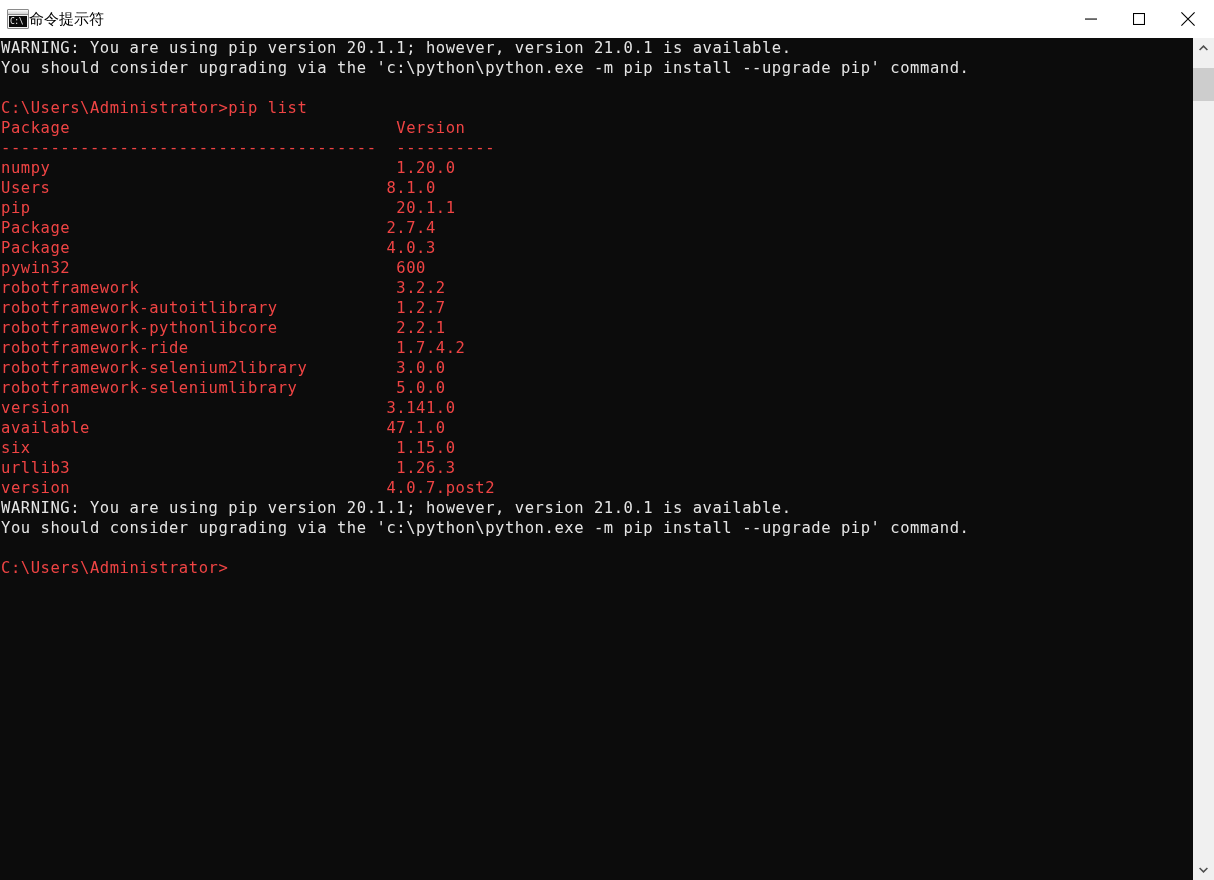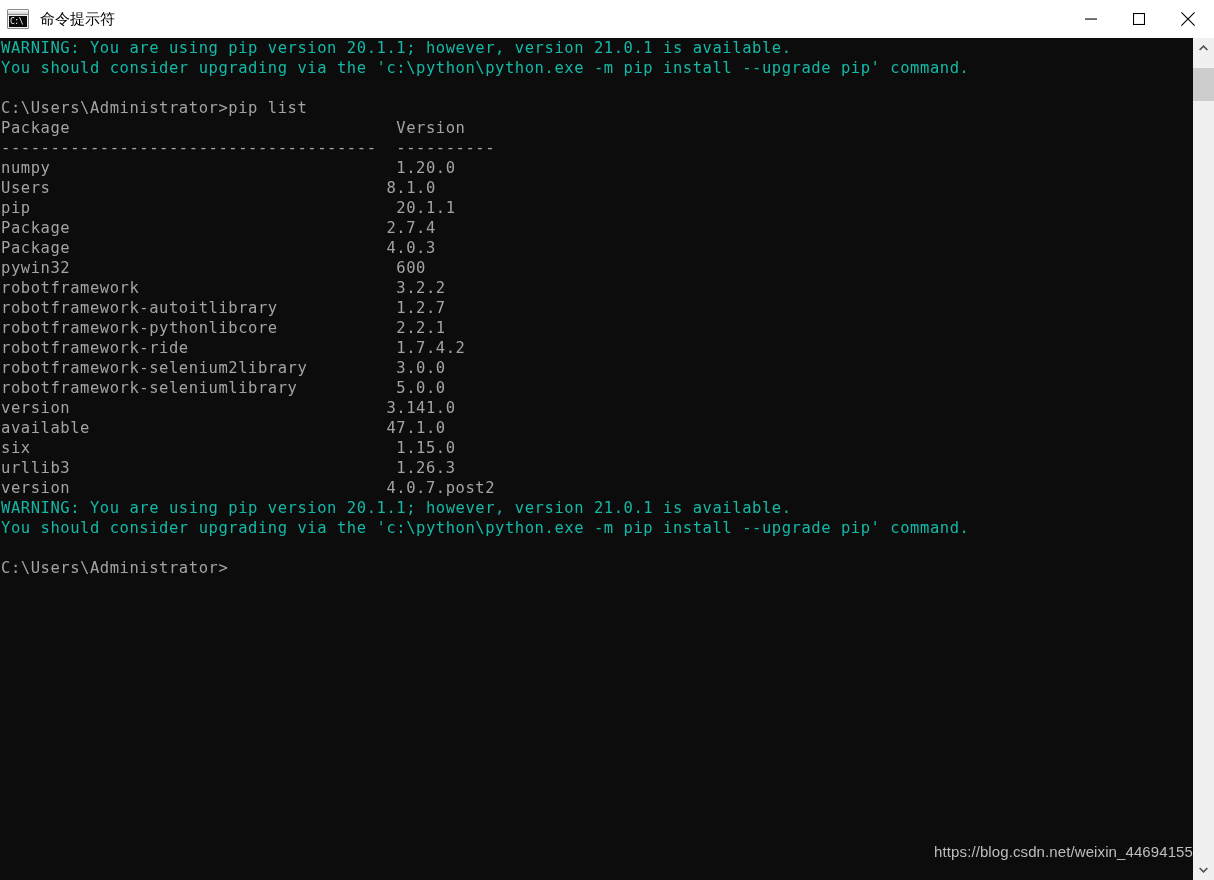--- a/index.html
+++ b/index.html
@@ -63,21 +63,21 @@
     font-family: "DejaVu Sans Mono", monospace;
     font-size: 8px;
     line-height: 11px;
     letter-spacing: -0.5px;
     padding-left: 1px;
     white-space: nowrap;
     overflow: hidden;
   }
 
   #title-text {
-    margin-left: 11px;
+    margin-left: 0;
     font-size: 15px;
     color: #000000;
     line-height: 38px;
     white-space: nowrap;
   }
 
   #window-controls {
     display: flex;
     height: 38px;
     flex: 0 0 auto;
@@ -112,22 +112,22 @@
     margin: 0;
     padding: 0 0 0 1px;
     font-family: "DejaVu Sans Mono", monospace;
     font-size: 15.5px;
     line-height: 20px;
     letter-spacing: 0.55px;
     color: #cccccc;
     white-space: pre;
     -webkit-font-smoothing: none;
   }
-  #console-text .warn { color: #14b8a6; }
-  #console-text .norm { color: #a3a3a3; }
+  #console-text .warn { color: #e5e5e5; }
+  #console-text .norm { color: #ef4444; }
 
   
   #watermark {
     position: absolute;
     right: 0px;
     bottom: 20px;
     font-family: "Liberation Sans", sans-serif;
     font-size: 15px;
     color: #bdbdbd;
     white-space: nowrap;
@@ -220,21 +220,20 @@
 <span class="norm">robotframework-seleniumlibrary          5.0.0</span>
 <span class="norm">version                                3.141.0</span>
 <span class="norm">available                              47.1.0</span>
 <span class="norm">six                                     1.15.0</span>
 <span class="norm">urllib3                                 1.26.3</span>
 <span class="norm">version                                4.0.7.post2</span>
 <span class="warn">WARNING: You are using pip version 20.1.1; however, version 21.0.1 is available.</span>
 <span class="warn">You should consider upgrading via the 'c:\python\python.exe -m pip install --upgrade pip' command.</span>
 
 <span class="norm">C:\Users\Administrator&gt;</span></pre>
-    <div id="watermark">https://blog.csdn.net/weixin_44694155</div>
   </div>
 
   <div id="scrollbar">
     <button id="sb-up" class="sb-btn" title="向上滚动">
       <svg width="9" height="6" viewBox="0 0 9 6">
         <path d="M0.6 5 L4.5 1.1 L8.4 5" stroke="#4d4d4d" stroke-width="1.5" fill="none"></path>
       </svg>
     </button>
     <div id="sb-thumb" title="滚动条滑块"></div>
     <button id="sb-down" class="sb-btn" title="向下滚动">

